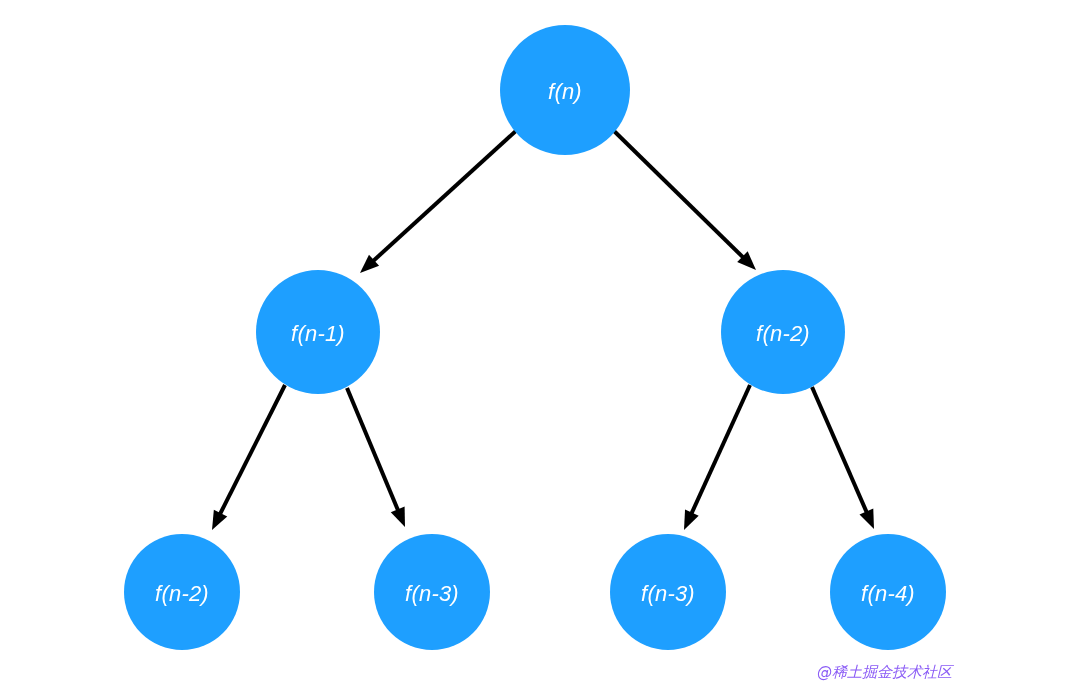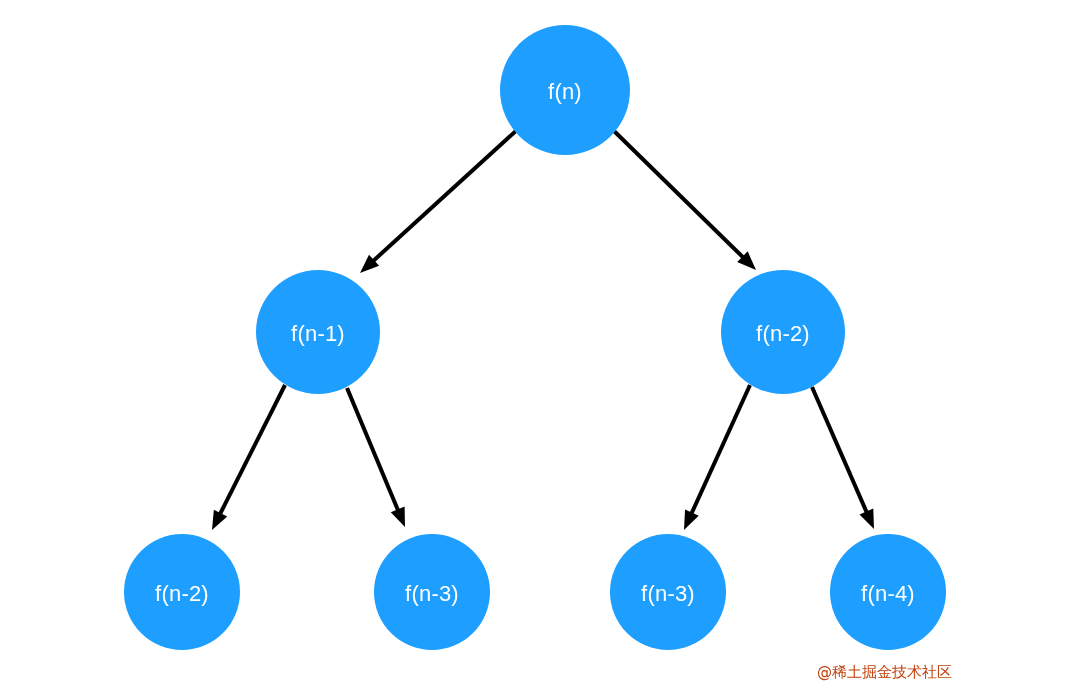--- a/index.html
+++ b/index.html
@@ -8,20 +8,21 @@
     padding: 0;
     background: #ffffff;
   }
   #canvas {
     position: relative;
     width: 964px;
     height: 692px;
     background: #ffffff;
     overflow: hidden;
     font-family: "Liberation Sans", "DejaVu Sans", sans-serif;
+    font-style: italic;
   }
   #tree-svg {
     position: absolute;
     left: 0;
     top: 0;
     width: 1080px;
     height: 692px;
     display: block;
   }
   .node-label {
@@ -44,21 +45,21 @@
   .arrow-head {
     fill: #000000;
     stroke: none;
   }
   .watermark {
     position: absolute;
     right: 12px;
     bottom: 10px;
     font-family: "DejaVu Sans", "Liberation Sans", sans-serif;
     font-size: 15px;
-    color: #c2410c;
+    color: #8b5cf6;
     white-space: nowrap;
     user-select: none;
   }
 </style>
 </head>
 <body>
 
 <div id="canvas">
 
   <svg id="tree-svg" viewBox="0 0 1080 692" xmlns="http://www.w3.org/2000/svg">

